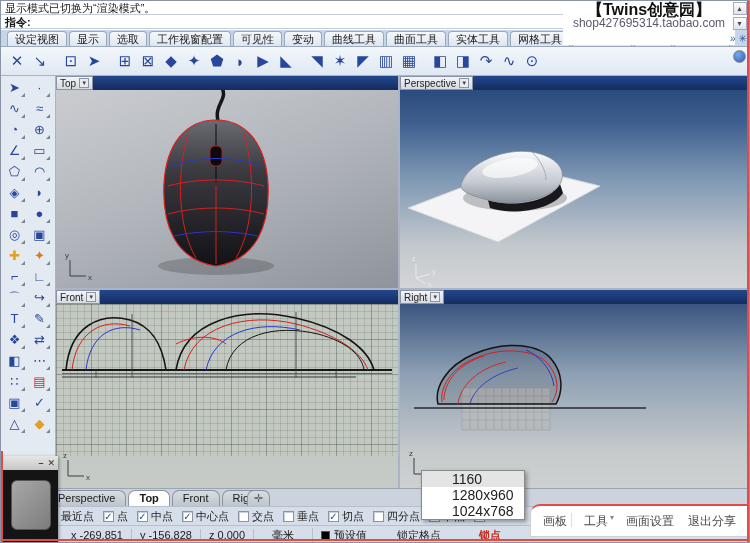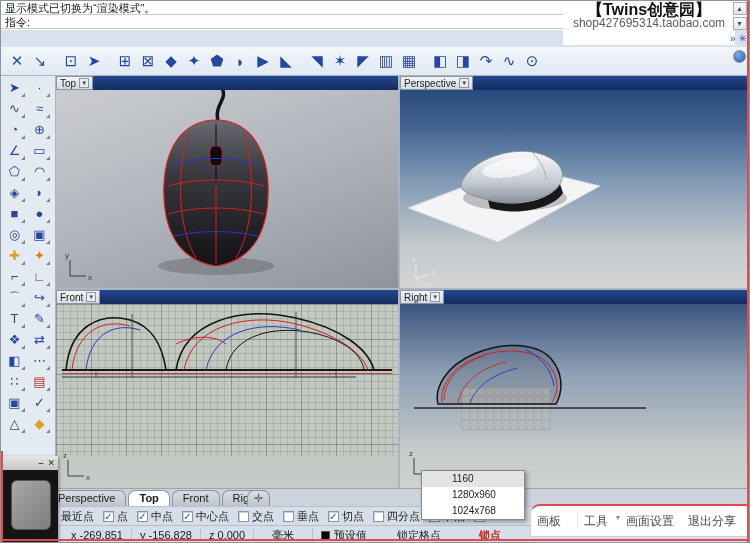--- a/index.html
+++ b/index.html
@@ -3,21 +3,21 @@
 <meta charset="utf-8">
 <style>
   * { margin:0; padding:0; box-sizing:border-box; }
   body { font-family:"Liberation Sans","DejaVu Sans",sans-serif; background:#888; }
   .screen { position:relative; width:750px; height:543px; background:#d8e2ee; overflow:hidden;
             border:1px solid #8a94a4; font-size:11px; color:#1a1a1a; }
 
   
   .cmd { position:absolute; top:0; left:0; right:0; height:29px; background:#fff; }
   .cmd-row { height:14px; line-height:14px; padding-left:4px; border-bottom:1px solid #c4ccd6; overflow:hidden; white-space:nowrap; }
-  .cmd-row.prompt { font-weight:normal; }
+  .cmd-row.prompt { font-weight:bold; }
 
   
   .menubar { position:absolute; top:29px; left:0; right:0; height:17px; background:#c7d5e8;
              display:flex; align-items:flex-end; padding-left:6px; border-bottom:1px solid #9aa8bc; }
   .menutab { background:linear-gradient(#f5f8fb,#dde6f0); border:1px solid #9aa8bc; border-bottom:none;
              border-radius:4px 4px 0 0; padding:1px 7px 1px 7px; margin-right:2px; height:15px; line-height:13px;
              white-space:nowrap; cursor:default; }
   .menubar-right { position:absolute; top:30px; right:2px; height:15px; display:flex; align-items:center; gap:3px; z-index:41; }
   .menubar-right span { color:#3a5a9a; font-size:10px; }
 
@@ -89,27 +89,27 @@
   .ad .l2 { color:#111; font-weight:bold; font-size:16px; line-height:14px; }
   .ad .l3 { color:#5a5a6e; font-size:12px; line-height:13px; }
   .floatbtns { position:absolute; top:1px; right:2px; width:15px; z-index:45; display:flex; flex-direction:column; gap:2px; align-items:center; }
   .fbtn { width:14px; height:13px; background:linear-gradient(#fdfdfd,#dfe4ea); border:1px solid #aab; font-size:8px;
           line-height:11px; text-align:center; color:#445; cursor:pointer; }
   .fbadge { width:13px; height:13px; border-radius:50%; background:radial-gradient(circle at 35% 30%,#7fa8e8,#2a5cb8);
             border:1px solid #888; margin-top:18px; cursor:pointer; }
 
   .dropdown { position:absolute; top:469px; left:420px; width:104px; z-index:70; background:#fff;
               border:1px solid #8a8a8a; box-shadow:2px 2px 4px rgba(0,0,0,.35); }
-  .ditem { height:16px; line-height:16px; padding-left:30px; font-size:10px; color:#222; cursor:pointer; }
+  .ditem { height:16px; line-height:16px; padding-left:30px; font-size:14px; color:#222; cursor:pointer; }
   .ditem.selected { background:#e4e4e4; }
 
   .sharepanel { position:absolute; top:503px; left:529px; width:221px; height:33px; background:#fff; z-index:65;
                 border:1px solid #d0d0d0; border-top:2px solid #e24b4b; border-radius:10px 0 0 0;
                 display:flex; align-items:center; justify-content:space-evenly; font-size:12px; color:#4a4a4a; }
-  .spbtn { cursor:pointer; white-space:nowrap; display:flex; gap:8px; }
+  .spbtn { cursor:pointer; white-space:nowrap; display:flex; gap:2px; }
   .spdiv { width:1px; height:14px; background:#ddd; }
   .spbtn .tcaret { font-size:8px; color:#888; }
 
   .miniwin { position:absolute; top:455px; left:0; width:57px; height:88px; z-index:55;
              border-left:2px solid #e24b4b; background:#151515; box-shadow:1px 1px 3px rgba(0,0,0,.4); }
   .miniwin .mtitle { height:14px; background:linear-gradient(#e6e6e6,#c6c6c6); display:flex; justify-content:flex-end;
                      align-items:center; gap:4px; padding-right:3px; }
   .miniwin .mbtn { font-size:9px; line-height:10px; color:#333; cursor:pointer; font-weight:bold; }
   .miniwin .mbody { position:relative; height:74px; background:#141414; }
   .miniwin .mthumb { position:absolute; left:8px; top:10px; width:40px; height:50px; border-radius:6px;
@@ -122,20 +122,36 @@
 </head>
 <body>
 
 <div class="screen">
 
   <div class="cmd">
     <div class="cmd-row">显示模式已切换为“渲染模式”。</div>
     <div class="cmd-row prompt">指令:</div>
   </div>
 
+  <div class="menubar">
+
+  <span class="menutab">设定视图</span>
+      <span class="menutab">显示</span>
+      <span class="menutab">选取</span>
+      <span class="menutab">工作视窗配置</span>
+      <span class="menutab">可见性</span>
+      <span class="menutab">变动</span>
+      <span class="menutab">曲线工具</span>
+      <span class="menutab">曲面工具</span>
+      <span class="menutab">实体工具</span>
+      <span class="menutab">网格工具</span>
+      <span class="menutab">渲染工具</span>
+      <span class="menutab">出图</span>
+      <span class="menutab">5.0 的新</span>
+    </div>
   <div class="menubar-right">
     <span>»</span>
     <span>✳</span>
   </div>
 
   <div class="toolbar">
 
   <span class="tbicon">✕</span>
       <span class="tbicon">↘</span>
       <span class="tbicon sep">⊡</span>

